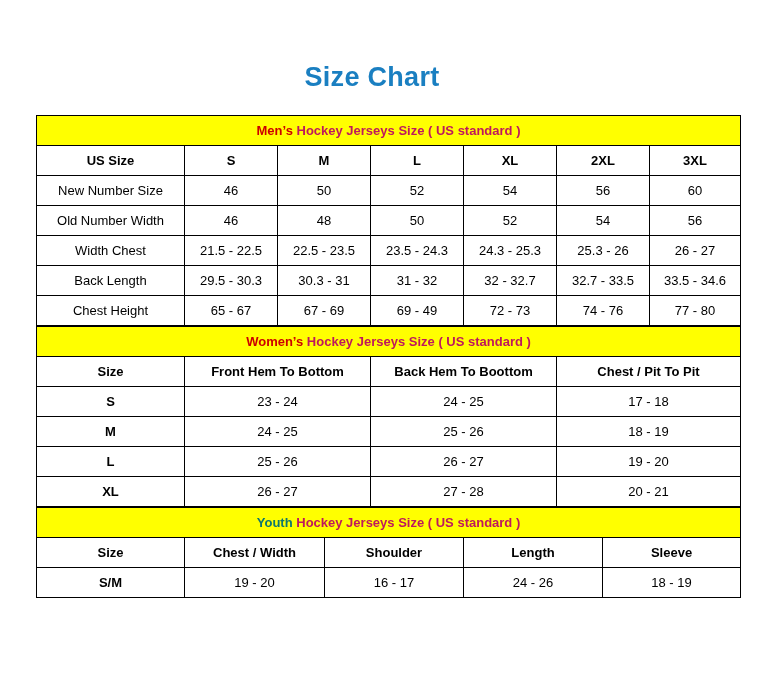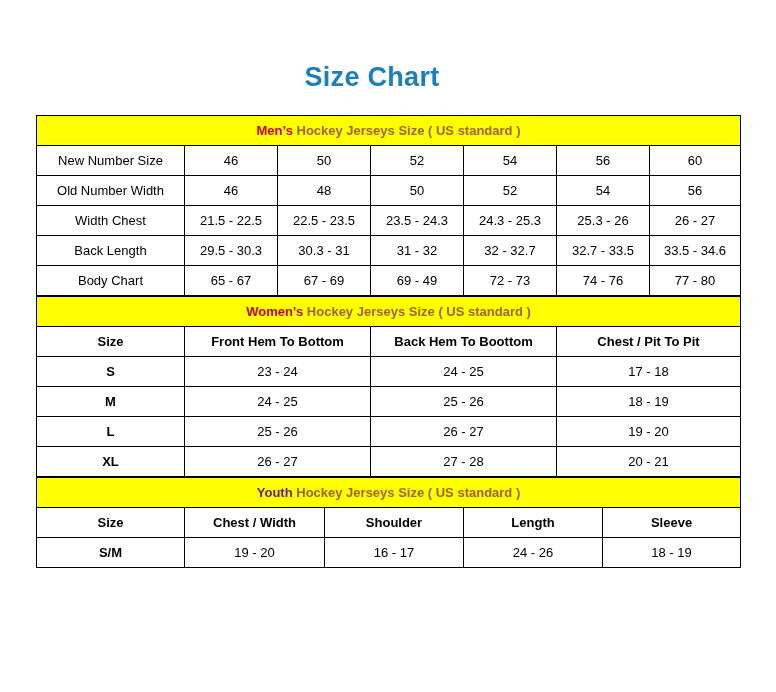--- a/index.html
+++ b/index.html
@@ -44,22 +44,22 @@
     padding: 1px 2px;
   }
   .section-head td {
     background: #ffff00;
     font-weight: bold;
     font-size: 14.5px;
     height: 29px;
   }
   .section-head .accent-men { color: #cc0000; }
   .section-head .accent-women { color: #cc0000; text-align: right; }
-  .section-head .accent-youth { color: #701a75; }
-  .section-head .rest { color: #a16207; text-align: center; }
+  .section-head .accent-youth { color: #0f766e; }
+  .section-head .rest { color: #be185d; text-align: center; }
   .col-head td {
     font-weight: bold;
     font-size: 13px;
   }
   .row-label {
     font-size: 13px;
   }
   .bold-cell {
     font-weight: bold;
   }
@@ -79,20 +79,29 @@
         <col style="width:93px">
         <col style="width:93px">
         <col style="width:93px">
         <col style="width:93px">
         <col style="width:93px">
         <col style="width:91px">
       </colgroup>
       <tbody>
         <tr class="section-head">
           <td colspan="7"><span class="accent-men">Men’s</span><span class="rest"> Hockey Jerseys Size ( US standard )</span></td>
+        </tr>
+        <tr class="col-head">
+          <td>US Size</td>
+          <td>S</td>
+          <td>M</td>
+          <td>L</td>
+          <td>XL</td>
+          <td>2XL</td>
+          <td>3XL</td>
         </tr>
         <tr>
           <td class="row-label">New Number Size</td>
           <td>46</td>
           <td>50</td>
           <td>52</td>
           <td>54</td>
           <td>56</td>
           <td>60</td>
         </tr>
@@ -117,21 +126,21 @@
         <tr>
           <td class="row-label">Back Length</td>
           <td>29.5 - 30.3</td>
           <td>30.3 - 31</td>
           <td>31 - 32</td>
           <td>32 - 32.7</td>
           <td>32.7 - 33.5</td>
           <td>33.5 - 34.6</td>
         </tr>
         <tr>
-          <td class="row-label">Body Chart</td>
+          <td class="row-label">Chest Height</td>
           <td>65 - 67</td>
           <td>67 - 69</td>
           <td>69 - 49</td>
           <td>72 - 73</td>
           <td>74 - 76</td>
           <td>77 - 80</td>
         </tr>
       </tbody>
     </table>
 

